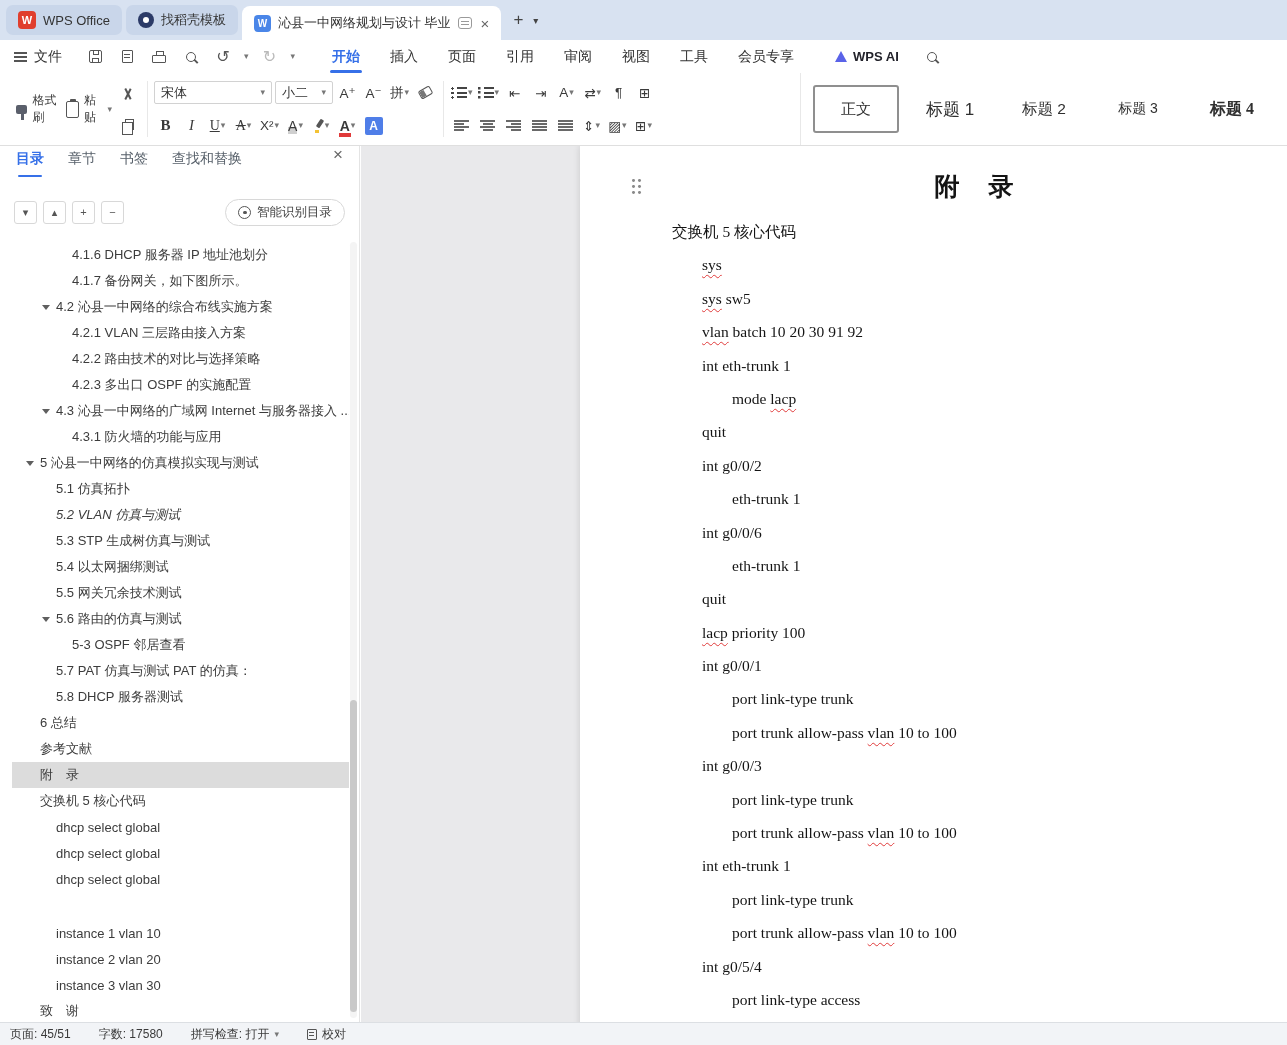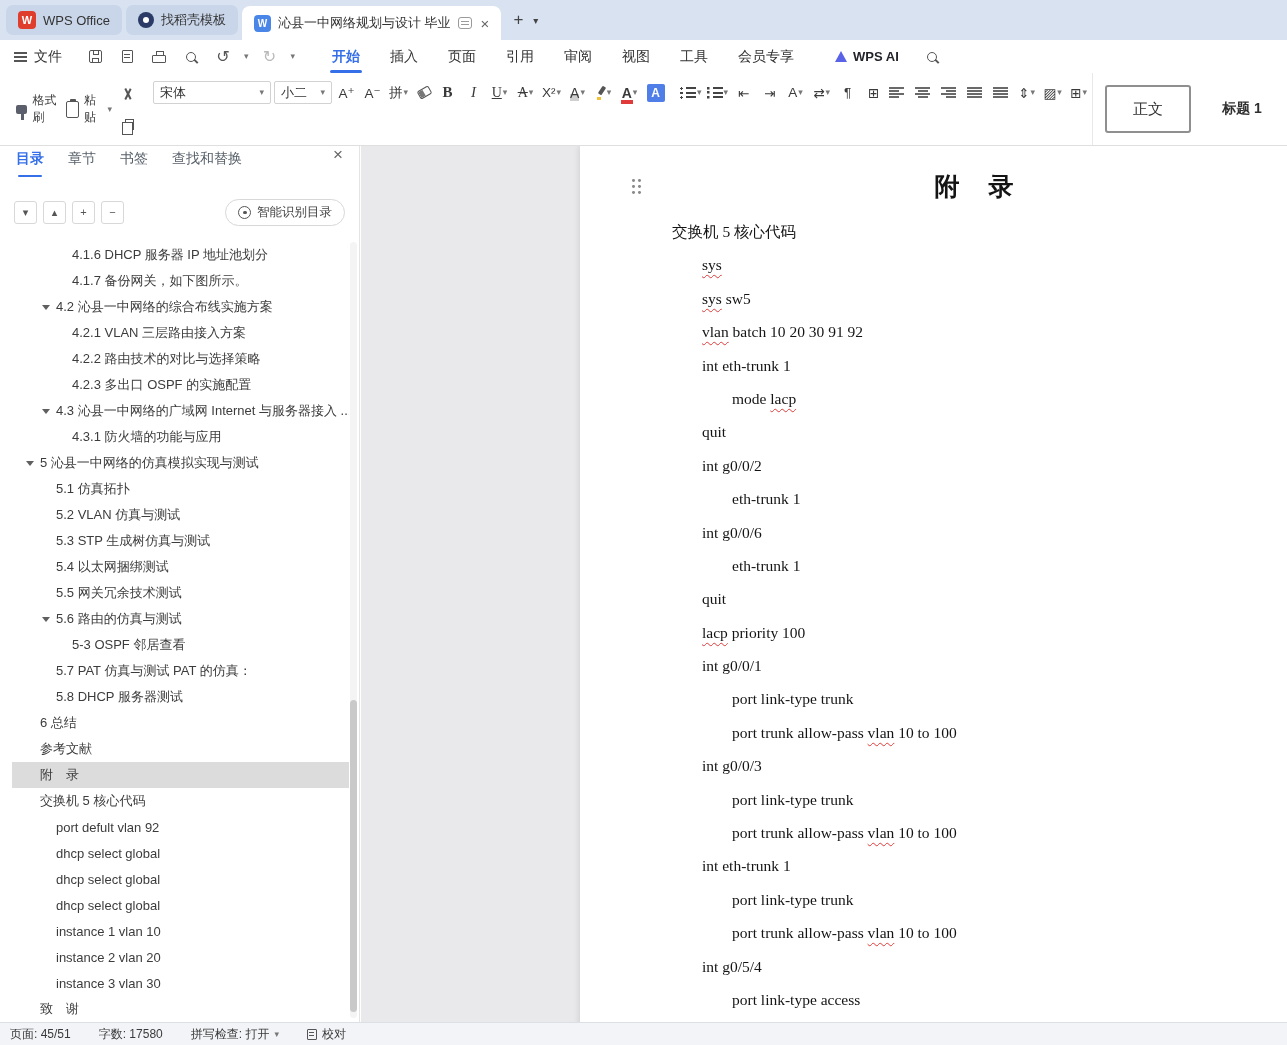--- a/index.html
+++ b/index.html
@@ -45,21 +45,21 @@
   .i-ai{width:0;height:0;border-left:6px solid transparent;border-right:6px solid transparent;border-bottom:11px solid #5a63e8}
   .menu-search{margin-left:22px}
 
   
   .toolbar{position:absolute;top:73px;left:0;right:0;height:73px;background:#fff;border-bottom:1px solid #dfdfdf;display:flex;align-items:stretch}
   .tgroup{display:flex;align-items:center;gap:4px;padding:6px 4px 6px 16px}
   .big-btn{width:46px;display:flex;flex-direction:row;align-items:center;justify-content:center;gap:5px;font-size:12px;color:#3a3a3a}
   .lblrow{display:flex;align-items:center;gap:2px}
   .mini-col{display:flex;flex-direction:column;justify-content:space-around;align-items:center;height:100%}
   .sep{width:1px;background:#e8e8e8;margin:8px 4px}
-  .ctrl-col{display:flex;flex-direction:row;justify-content:space-between;padding:6px 2px}
+  .ctrl-col{display:flex;flex-direction:column;justify-content:space-between;padding:6px 2px}
   .ctrl-row{display:flex;align-items:center;gap:3px;height:27px}
   .select{height:23px;border:1px solid #d2d2d2;border-radius:2px;display:flex;align-items:center;justify-content:space-between;padding:0 6px;font-size:13px;color:#333;background:#fff}
   .tbtn{min-width:23px;height:24px;display:flex;align-items:center;justify-content:center;font-size:13.5px;color:#3a3a3a;border-radius:3px;gap:1px;padding:0 1px}
   .a-b{font-family:"Liberation Serif",serif;font-weight:bold;font-size:15px}
   .a-i{font-family:"Liberation Serif",serif;font-style:italic;font-size:15px}
   .a-u{font-family:"Liberation Serif",serif;text-decoration:underline;font-size:14px}
   .a-strike{font-family:"Liberation Serif",serif;text-decoration:line-through;font-size:14px}
   .a-sh{background:linear-gradient(transparent 55%,#cfcfcf 55%);font-size:14px}
   .a-fc{position:relative;font-weight:bold;font-size:14px;display:inline-block;line-height:1}
   .a-fc::after{content:"";position:absolute;left:-1px;right:-1px;bottom:-4px;height:3.5px;background:#e03a3a}
@@ -85,21 +85,21 @@
   .i-al-j{background-image:linear-gradient(#444,#444),linear-gradient(#444,#444),linear-gradient(#444,#444),linear-gradient(#444,#444);background-size:15px 2px,15px 2px,15px 2px,15px 2px;background-position:0 0,0 3.3px,0 6.6px,0 9.9px}
   .i-ul{display:inline-block;width:16px;height:12px;background-repeat:no-repeat;background-image:radial-gradient(circle 1.3px at 1.5px 1.5px,#444 99%,transparent),radial-gradient(circle 1.3px at 1.5px 6px,#444 99%,transparent),radial-gradient(circle 1.3px at 1.5px 10.5px,#444 99%,transparent),linear-gradient(#444,#444),linear-gradient(#444,#444),linear-gradient(#444,#444);background-size:auto,auto,auto,10px 2px,10px 2px,10px 2px;background-position:0 0,0 0,0 0,6px 0.5px,6px 5px,6px 9.5px}
   .i-ol{display:inline-block;width:16px;height:12px;background-repeat:no-repeat;background-image:linear-gradient(#444,#444),linear-gradient(#444,#444),linear-gradient(#444,#444),linear-gradient(#444,#444),linear-gradient(#444,#444),linear-gradient(#444,#444);background-size:2.5px 2.5px,2.5px 2.5px,2.5px 2.5px,10px 2px,10px 2px,10px 2px;background-position:0 0,0 4.7px,0 9.4px,6px 0.5px,6px 5px,6px 9.5px}
 
   
   .styles-wrap{margin-left:auto;display:flex;align-items:center;border-left:1px solid #e8e8e8;padding:0 12px}
   .styles{display:flex;align-items:center;gap:8px}
   .style-item{min-width:86px;height:48px;display:flex;align-items:center;justify-content:center;border:2px solid transparent;border-radius:3px;color:#2f2f2f;padding:0 8px;white-space:nowrap}
   .style-item.active{border-color:#8f8f8f;background:#fff}
   .s0{font-size:15px}
-  .s1{font-size:14px;font-weight:700}
+  .s1{font-size:17px;font-weight:400}
   .s2{font-size:15.5px;font-weight:500}
   .s3{font-size:14px;font-weight:500}
   .s4{font-size:16px;font-weight:bold;font-family:"Liberation Serif",serif}
 
   
   .sidebar{position:absolute;left:0;top:146px;bottom:23px;width:360px;background:#fff;border-right:1px solid #e4e4e4;overflow:hidden}
   .side-tabs-row{display:flex;align-items:flex-start;height:46px;padding:0 16px}
   .side-tabs{display:flex;gap:24px;font-size:14px;color:#57606a}
   .side-tab{position:relative;padding:4px 0}
   .side-tab.active{color:#3670e8;font-weight:bold}
@@ -409,21 +409,21 @@
         <div class="toc-item" style="padding-left: 14px;">
           <span class="toc-arrow">
             <i class="tri-down"></i>
           </span>
           <span>5 沁县一中网络的仿真模拟实现与测试</span>
         </div>
         <div class="toc-item" style="padding-left: 30px;">
           <span class="toc-arrow"></span>
           <span>5.1 仿真拓扑</span>
         </div>
-        <div class="toc-item" style="padding-left: 30px;">
+        <div class="toc-item" style="padding-left: 30px; font-style: italic;">
           <span class="toc-arrow"></span>
           <span>5.2 VLAN 仿真与测试</span>
         </div>
         <div class="toc-item" style="padding-left: 30px;">
           <span class="toc-arrow"></span>
           <span>5.3 STP 生成树仿真与测试</span>
         </div>
         <div class="toc-item" style="padding-left: 30px;">
           <span class="toc-arrow"></span>
           <span>5.4 以太网捆绑测试</span>
@@ -461,35 +461,31 @@
         <div class="toc-item selected" style="padding-left: 14px;">
           <span class="toc-arrow"></span>
           <span>附　录</span>
         </div>
         <div class="toc-item" style="padding-left: 14px;">
           <span class="toc-arrow"></span>
           <span>交换机 5 核心代码</span>
         </div>
         <div class="toc-item" style="padding-left: 30px;">
           <span class="toc-arrow"></span>
-          <span>port defult vlan 92</span>
-        </div>
-        <div class="toc-item" style="padding-left: 30px;">
-          <span class="toc-arrow"></span>
           <span>dhcp select global</span>
         </div>
         <div class="toc-item" style="padding-left: 30px;">
           <span class="toc-arrow"></span>
           <span>dhcp select global</span>
         </div>
         <div class="toc-item" style="padding-left: 30px;">
           <span class="toc-arrow"></span>
           <span>dhcp select global</span>
         </div>
-        <div class="toc-item" style="padding-left: 30px;">
+        <div class="toc-item" style="padding-left: 30px; margin-top: 28px;">
           <span class="toc-arrow"></span>
           <span>instance 1 vlan 10</span>
         </div>
         <div class="toc-item" style="padding-left: 30px;">
           <span class="toc-arrow"></span>
           <span>instance 2 vlan 20</span>
         </div>
         <div class="toc-item" style="padding-left: 30px;">
           <span class="toc-arrow"></span>
           <span>instance 3 vlan 30</span>

